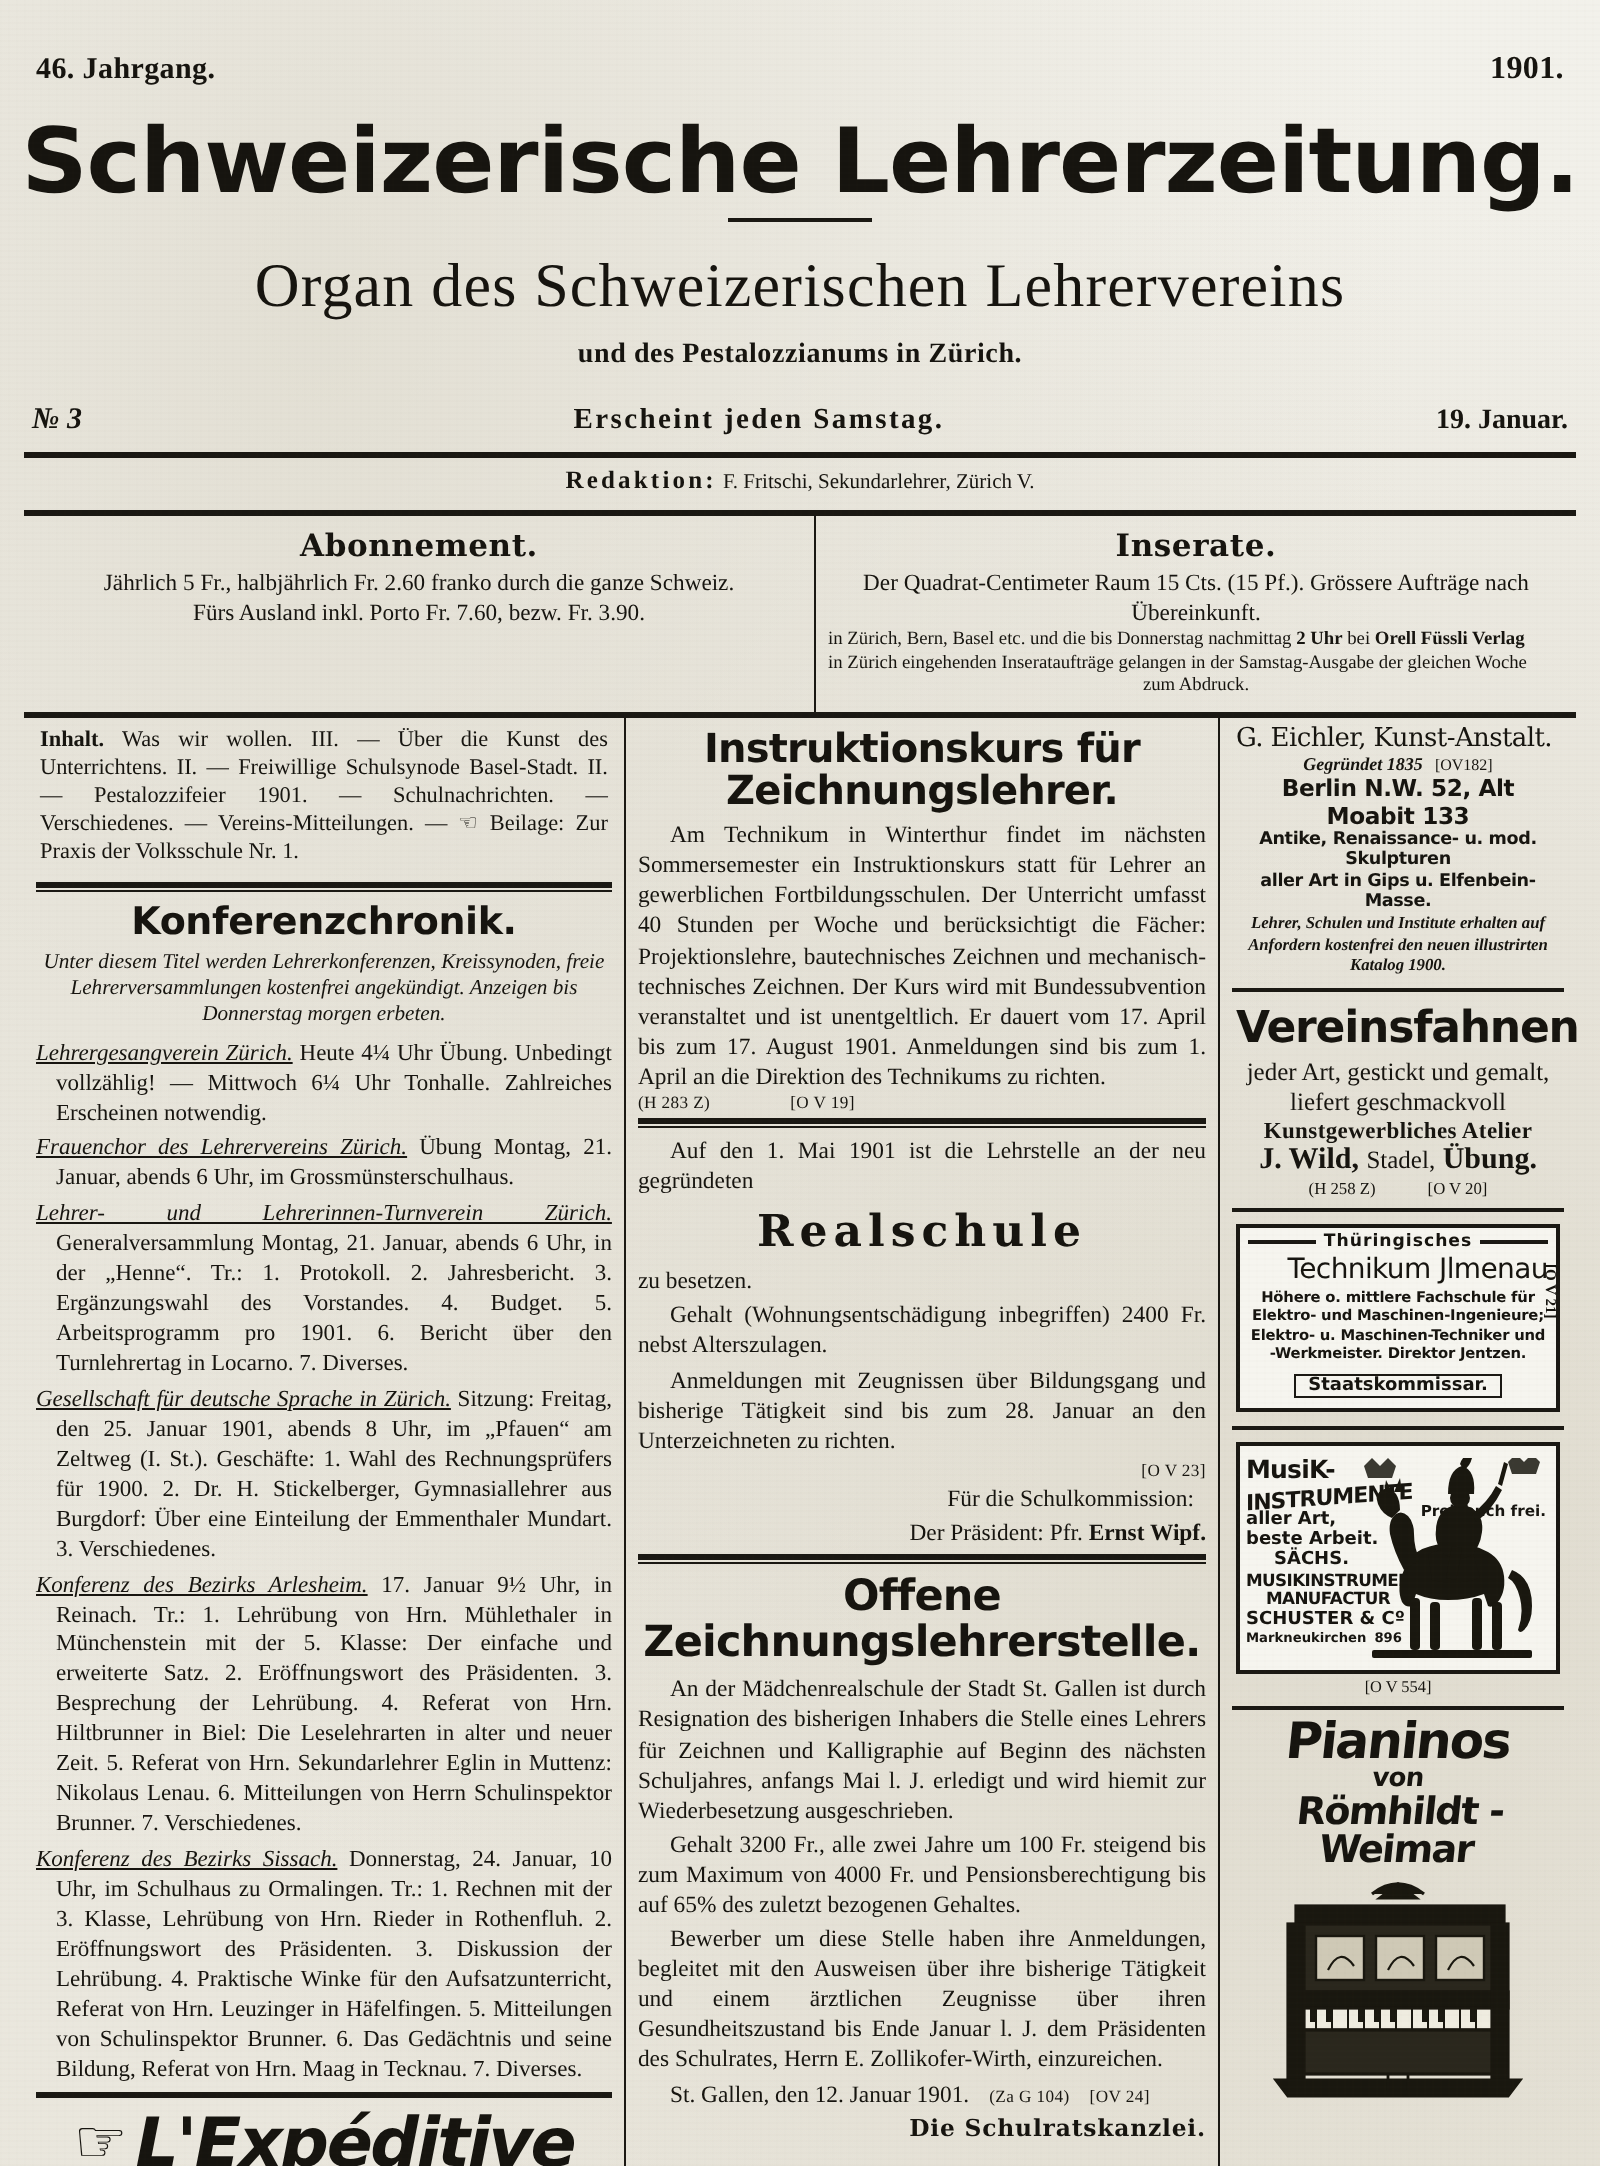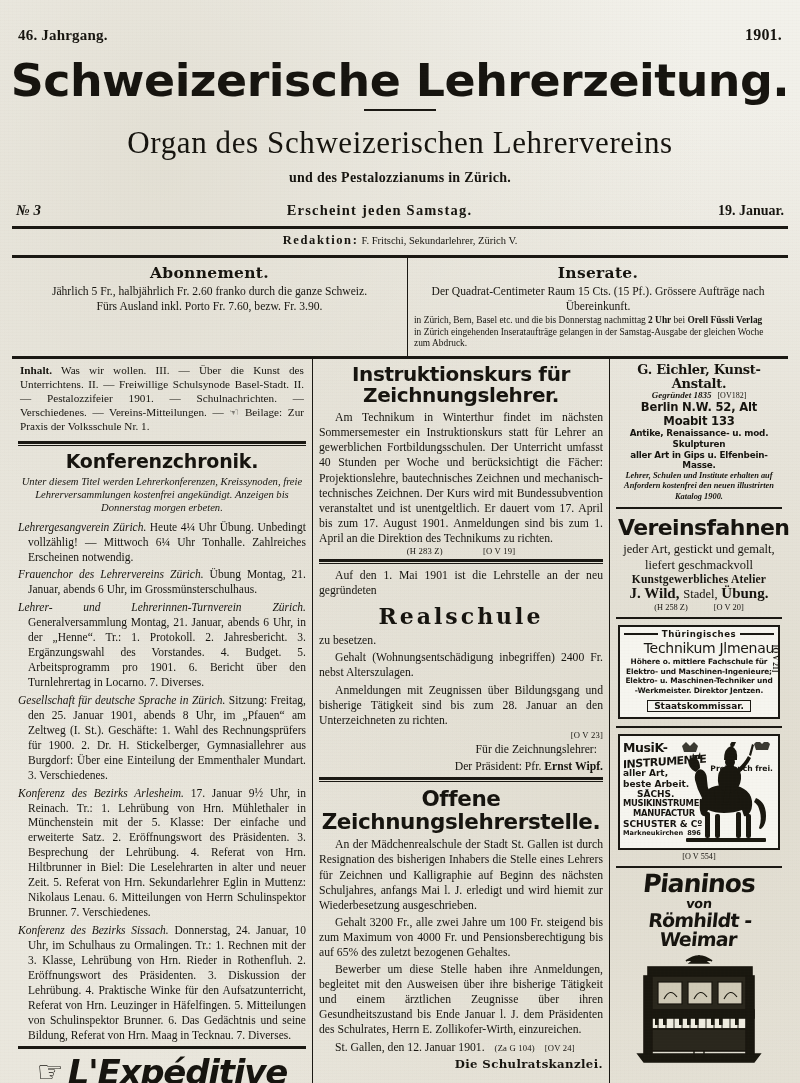--- a/index.html
+++ b/index.html
@@ -55,58 +55,58 @@
 
   
   .boxes{display:flex;border-top:3px solid #1a1813;border-bottom:3px solid #1a1813;margin-top:3px;}
   .box{padding:4px 6px 6px 6px;}
   .box.left{width:51%;border-right:1px solid #1a1813;}
   .box.right{width:49%;}
   .box h3{font-family:"DejaVu Serif",serif;text-align:center;font-size:15.5px;font-weight:bold;margin:1px 0 3px 0;letter-spacing:.3px;}
   .box p{margin:0;text-align:center;font-size:11.3px;line-height:1.28;}
   .box .t1{font-size:11.6px;}
   .box .fine{font-size:9.4px;line-height:1.26;text-align:justify;}
-  .box .fine.c{text-align:left;}
+  .box .fine.c{text-align:center;}
 
   
   .cols{display:flex;border-bottom:3px solid #1a1813;}
   .col{padding:0 6px;}
   .col1{width:296px;border-right:1px solid #1a1813;}
   .col2{width:292px;border-right:1px solid #1a1813;}
   .col3{width:166px;}
 
   
   .inhalt{font-size:11.2px;line-height:1.24;text-align:justify;padding:5px 2px 4px 2px;hyphens:auto;}
   .inhalt .lbl{font-weight:bold;}
   .hand{display:inline-block;transform:scaleX(-1);font-size:11px;}
 
   .hr2{height:3px;background:#1a1813;margin:3px 0 0 0;}
   .hr1{height:1px;background:#1a1813;margin:1px 0 4px 0;}
 
   .kk{text-align:center;font-family:"DejaVu Sans",sans-serif;font-weight:bold;font-size:19px;margin:4px 0 3px 0;letter-spacing:-.2px;}
   .kk-note{font-style:italic;font-size:10.6px;text-align:center;line-height:1.26;margin-bottom:5px;}
 
   .entry{font-size:11.5px;line-height:1.3;text-align:justify;margin-bottom:3px;text-indent:0;padding-left:10px;text-indent:-10px;hyphens:auto;}
-  .entry i{font-style:italic;}
+  .entry i{font-style:italic;text-decoration:underline;}
 
   
   .hl-sans{font-family:"DejaVu Sans",sans-serif;font-weight:bold;text-align:center;line-height:1.05;}
   .h-instr{font-size:20px;margin:5px 0 4px 0;letter-spacing:-.4px;}
   .h-offene{font-size:21.5px;margin:6px 0 4px 0;letter-spacing:-.4px;}
   .h-real{font-family:"DejaVu Serif",serif;font-weight:bold;text-align:center;font-size:22px;letter-spacing:3px;margin:5px 0 4px 0;}
   .body2{font-size:11.7px;line-height:1.29;text-align:justify;hyphens:auto;margin:0 0 2px 0;}
   .body2.ind{text-indent:16px;}
   .sig{font-size:11.7px;line-height:1.3;margin:2px 0;}
   .right{text-align:right;}
   .tiny{font-size:8.6px;letter-spacing:.2px;}
 
   
   .ad{border-bottom:2px solid #1a1813;padding:4px 2px 5px 2px;}
   .ad:last-child{border-bottom:none;}
-  .ad .a1{font-family:"DejaVu Serif",serif;font-size:13px;font-weight:bold;text-align:center;line-height:1.05;letter-spacing:-.3px;}
+  .ad .a1{font-family:"DejaVu Serif",serif;font-size:13px;font-weight:normal;text-align:left;line-height:1.05;letter-spacing:-.3px;}
   .ad .a2{font-style:italic;font-size:9px;text-align:center;font-weight:bold;}
   .ad .a3{font-family:"DejaVu Sans",sans-serif;font-size:11.6px;font-weight:bold;text-align:center;letter-spacing:-.2px;}
   .ad .a4{font-family:"DejaVu Sans",sans-serif;font-size:8.8px;font-weight:bold;text-align:center;line-height:1.2;letter-spacing:-.2px;}
   .ad .a5{font-family:"DejaVu Sans",sans-serif;font-size:12.5px;font-weight:bold;display:flex;justify-content:space-between;align-items:baseline;}
   .ad .a5 .sm{font-size:9.6px;}
   .ad .a6{font-style:italic;font-size:8.4px;text-align:center;line-height:1.25;font-weight:bold;}
   .ad .code{font-size:8.2px;text-align:center;}
 
   .vf{font-family:"DejaVu Sans",sans-serif;font-weight:bold;font-size:22px;text-align:center;letter-spacing:-.6px;margin:2px 0 2px 0;}
   .vf-l{font-size:12.5px;text-align:center;line-height:1.25;}
@@ -216,37 +216,37 @@
         </div>
 
       </div>
     </div>
 
     <div class="col col2">
 
       <div>
         <div class="hl-sans h-instr">Instruktionskurs für Zeichnungslehrer.</div>
         <p class="body2 ind">Am Technikum in Winterthur findet im nächsten Sommersemester ein Instruktionskurs statt für Lehrer an gewerblichen Fortbildungsschulen. Der Unterricht umfasst 40 Stunden per Woche und berücksichtigt die Fächer: Projektionslehre, bautechnisches Zeichnen und mechanisch-technisches Zeichnen. Der Kurs wird mit Bundessubvention veranstaltet und ist unentgeltlich. Er dauert vom 17. April bis zum 17. August 1901. Anmeldungen sind bis zum 1. April an die Direktion des Technikums zu richten.</p>
-        <div style="display:flex;justify-content:center;gap:40px;margin-top:-2px;">
+        <div style="display:flex;gap:40px;margin-top:-2px;">
           <span class="tiny">(H 283 Z)</span>
           <span class="tiny">[O V 19]</span>
         </div>
       </div>
 
       <div class="hr2"></div>
       <div class="hr1"></div>
 
       <div>
         <p class="body2 ind">Auf den 1. Mai 1901 ist die Lehrstelle an der neu gegründeten</p>
         <div class="h-real">Realschule</div>
         <p class="body2">zu besetzen.</p>
         <p class="body2 ind">Gehalt (Wohnungsentschädigung inbegriffen) 2400 Fr. nebst Alterszulagen.</p>
         <p class="body2 ind">Anmeldungen mit Zeugnissen über Bildungsgang und bisherige Tätigkeit sind bis zum 28. Januar an den Unterzeichneten zu richten.</p>
         <div class="right tiny">[O V 23]</div>
-        <div class="sig right" style="padding-right:6px;">Für die Zeichnungslehrer:</div>
+        <div class="sig right" style="padding-right:6px;">Für die Schulkommission:</div>
         <div class="sig right"><span>Der Präsident: Pfr. </span><b>Ernst Wipf.</b></div>
       </div>
 
       <div class="hr2"></div>
       <div class="hr1"></div>
 
       <div>
         <div class="hl-sans h-offene">Offene Zeichnungslehrerstelle.</div>
         <p class="body2 ind">An der Mädchenrealschule der Stadt St. Gallen ist durch Resignation des bisherigen Inhabers die Stelle eines Lehrers für Zeichnen und Kalligraphie auf Beginn des nächsten Schuljahres, anfangs Mai l. J. erledigt und wird hiemit zur Wiederbesetzung ausgeschrieben.</p>
         <p class="body2 ind">Gehalt 3200 Fr., alle zwei Jahre um 100 Fr. steigend bis zum Maximum von 4000 Fr. und Pensionsberechtigung bis auf 65% des zuletzt bezogenen Gehaltes.</p>

